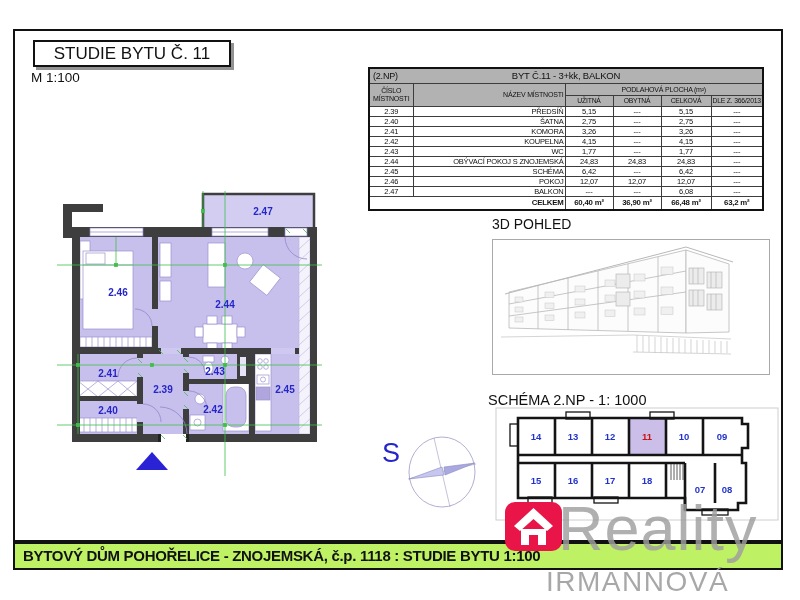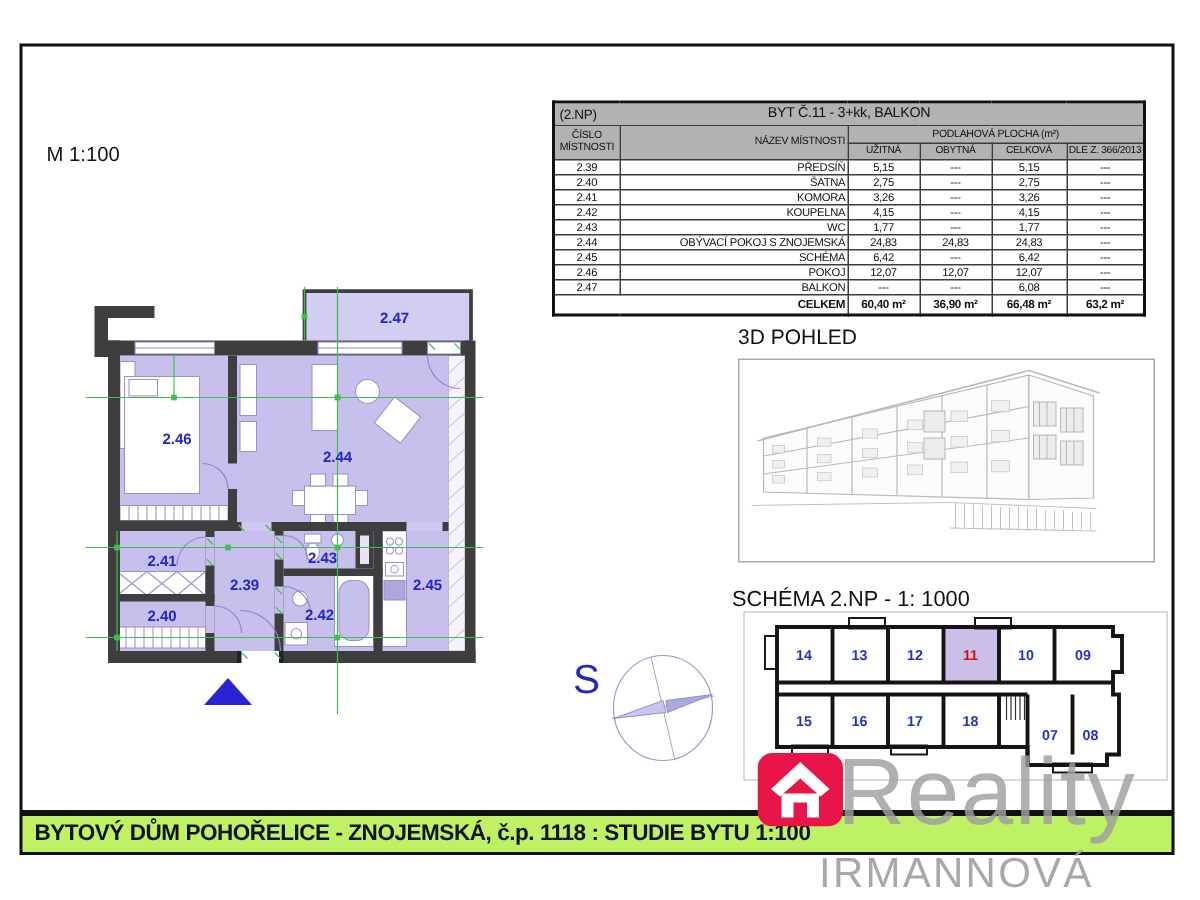--- a/index.html
+++ b/index.html
@@ -2,21 +2,21 @@
 <html><head>
 <meta charset="utf-8">
 <style>
   html,body{margin:0;padding:0;background:#fff;}
   .page{position:relative;width:800px;height:600px;background:#fff;overflow:hidden;
         font-family:"Liberation Sans","DejaVu Sans",sans-serif;color:#111;}
   .frame{position:absolute;left:13px;top:29px;width:770px;height:513px;border:2px solid #111;box-sizing:border-box;}
   .title-box{position:absolute;left:33px;top:40px;width:198px;height:27px;background:#fff;border:2px solid #111;
              box-shadow:3px 3px 0 rgba(110,110,110,.75);box-sizing:border-box;text-align:center;
              font-size:17px;line-height:23px;letter-spacing:0px;}
-  .scale-label{position:absolute;left:31px;top:70px;font-size:13.5px;margin-top:25px;}
+  .scale-label{position:absolute;left:31px;top:70px;font-size:13.5px;}
   .fp-svg{position:absolute;left:57px;top:191px;}
   .compass-svg{position:absolute;left:378px;top:428px;}
   
   .area-table{position:absolute;left:368px;top:67px;width:394px;border-collapse:collapse;table-layout:fixed;
               border:2px solid #111;}
   .area-table th,.area-table td{border:1px solid #3c3c3c;font-size:7.5px;font-weight:normal;padding:0 1px;
               text-align:center;white-space:nowrap;overflow:hidden;height:9px;line-height:9px;letter-spacing:-0.2px;}
   .area-table thead th{background:#b2b2b2;}
   .area-table .t1 th{height:14px;font-size:9.5px;line-height:14px;background:#b2b2b2;}
   .area-table .np{position:absolute;left:3px;top:0;font-size:9px;}
@@ -41,20 +41,23 @@
   .room-label{fill:#2526c9;font-size:10px;font-weight:bold;text-anchor:middle;}
   .unit-label{fill:#2233cc;font-size:9.5px;font-weight:bold;text-anchor:middle;}
   .unit-label-hl{fill:#cc1111;font-size:9.5px;font-weight:bold;text-anchor:middle;}
 </style>
 </head>
 <body>
 
 <div class="page">
   <div class="frame"></div>
 
+  <div class="title-box">
+    <span>STUDIE BYTU Č. 11</span>
+  </div>
   <div class="scale-label">M 1:100</div>
 
   <svg class="fp-svg" width="265" height="290" viewBox="0 0 265 290">
 
     <g>
       <rect x="23" y="46" width="78" height="111" fill="#c8c0ec"></rect>
       <rect x="101" y="46" width="141" height="111" fill="#c8c0ec"></rect>
       <rect x="23" y="163" width="63" height="80" fill="#c8c0ec"></rect>
       <rect x="86" y="163" width="40" height="80" fill="#c8c0ec"></rect>
       <rect x="126" y="163" width="72" height="80" fill="#c8c0ec"></rect>

